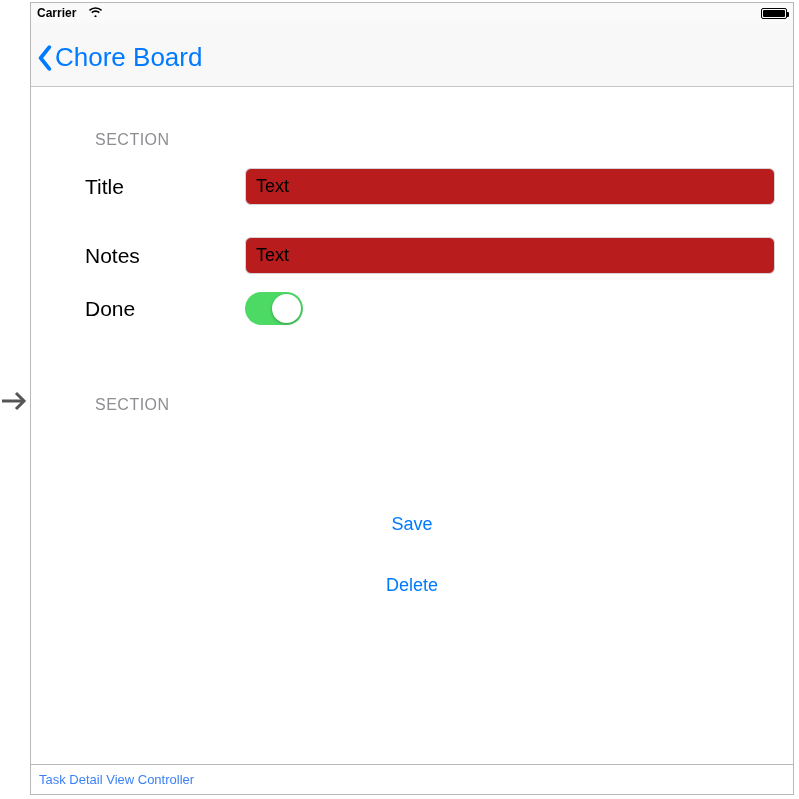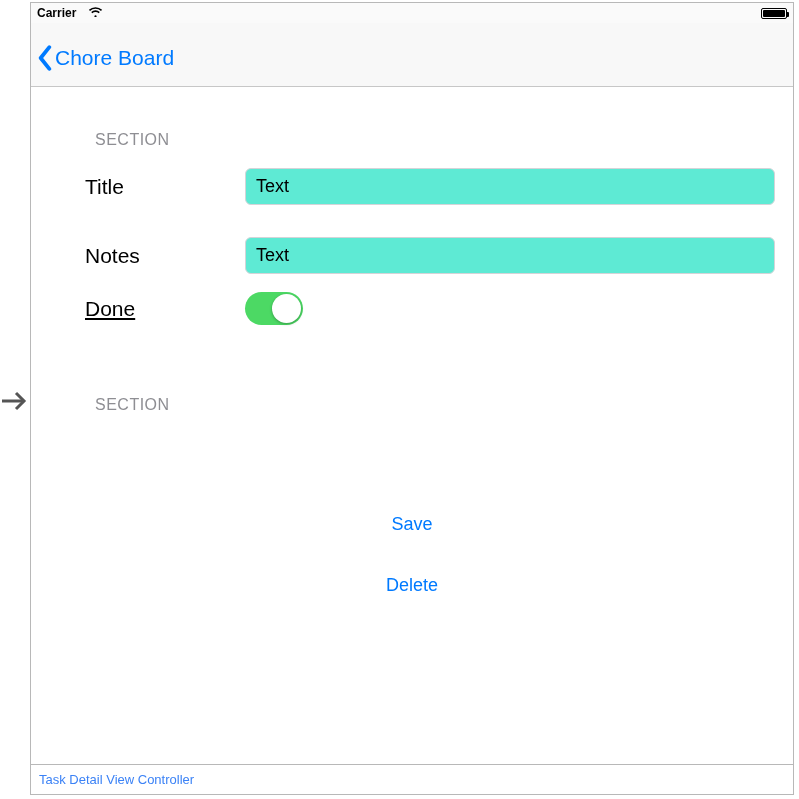--- a/index.html
+++ b/index.html
@@ -58,21 +58,21 @@
     background: #f8f8f8;
     border-bottom: 1px solid #c7c7c7;
     display: flex;
     align-items: center;
     padding-left: 6px;
   }
   .back-btn {
     display: flex;
     align-items: center;
     color: #007aff;
-    font-size: 21px;
+    font-size: 26px;
     cursor: pointer;
     gap: 2px;
     padding-top: 6px;
   }
   .back-chevron { display:inline-flex; }
   
   .content {
     flex: 1;
     background: #ffffff;
     padding: 0 14px;
@@ -98,25 +98,25 @@
     color: #000;
   }
   .text-field {
     flex: 1;
     height: 37px;
     border: 1px solid #d4d4d8;
     border-radius: 6px;
     font-size: 18px;
     padding: 0 10px;
     color: #000;
-    background: #5eead4;
+    background: #b91c1c;
     outline: none;
   }
   .notes-row { margin-top: 22px; }
-  .done-row { margin-top: 8px; text-decoration: underline; }
+  .done-row { margin-top: 8px; }
   .toggle {
     width: 58px; height: 33px; border-radius: 17px; background:#4cd964;
     position: relative; cursor:pointer;
   }
   .toggle-knob {
     position:absolute; right:2px; top:2px; width:29px; height:29px;
     background:#fff; border-radius:50%; box-shadow:0 1px 3px rgba(0,0,0,0.3);
   }
   .sec2 { padding-top: 66px; }
   .action-btn {

